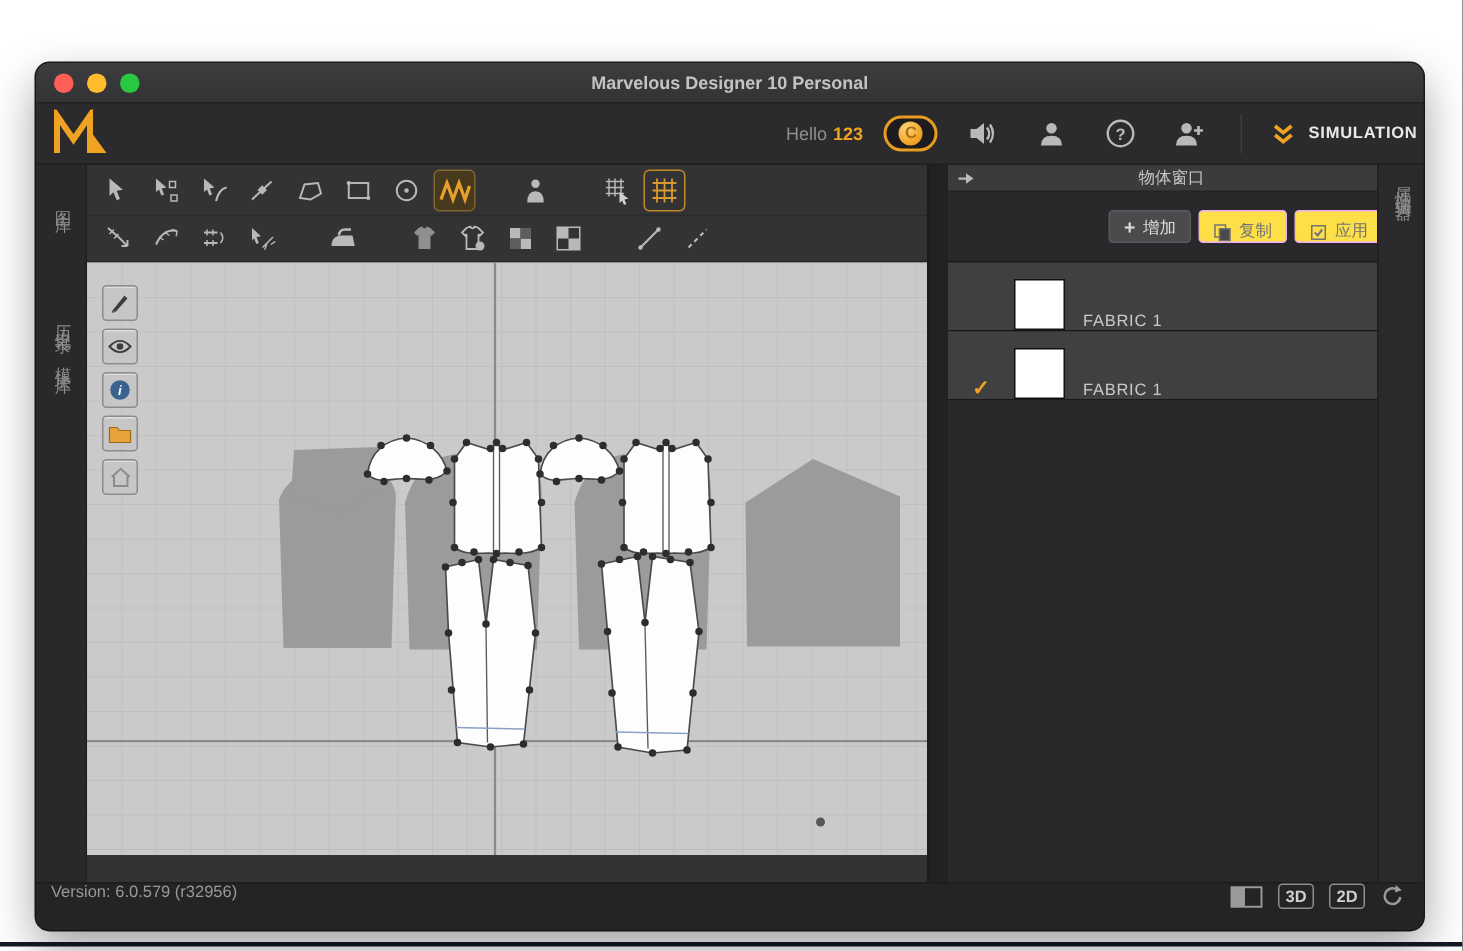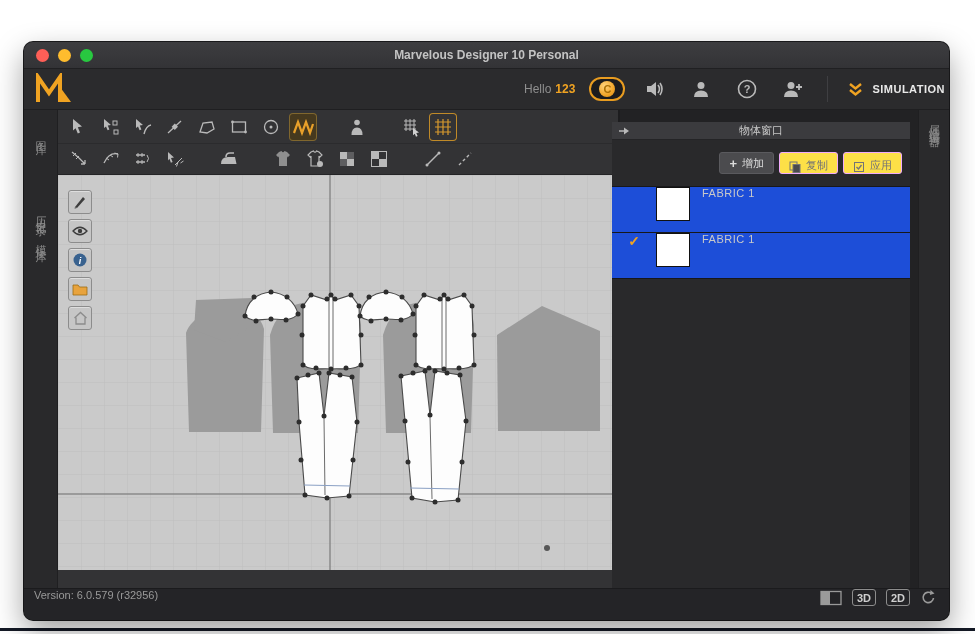--- a/index.html
+++ b/index.html
@@ -68,34 +68,34 @@
 
   .canvas-wrap { position:relative; width:560px; height:395px; background:#cacaca; }
   .canvas-tools { position:absolute; left:10px; top:15px; display:flex; flex-direction:column; gap:5px; }
   .ctool { width:24px; height:24px; background:#c6c6c6; border:1px solid #8c8c8c; border-radius:3px;
            display:flex; align-items:center; justify-content:center; box-shadow:inset 0 1px 0 #dedede; }
 
   
   .vdivider { position:absolute; left:594px; top:0; width:2px; height:478px; background:#1d1d1f; }
 
   
-  .object-panel { position:absolute; left:588px; top:0; width:298px; height:478px; background:#29292b;margin-top:12px; }
+  .object-panel { position:absolute; left:608px; top:0; width:298px; height:478px; background:#29292b; }
   .tabs { display:flex; height:22px; background:#2f2f31; border-bottom:1px solid #1d1d1f; }
   .tab { width:44px; display:flex; align-items:center; justify-content:center; font-size:11px;
          color:#a9a9a9; background:#3a3a3d; border-right:1px solid #262628; }
   .tab.active { background:#242426; color:#eaeaea; }
   .actions { display:flex; justify-content:flex-end; gap:5px; padding:12px 8px 0 0; }
   .abtn { height:22px; padding:0 9px; display:flex; align-items:center; gap:5px; border-radius:3px;
           font-size:11px; }
   .abtn.enabled { background:#4b4b4e; color:#dcdcdc; border:1px solid #5a5a5e; }
   .abtn.disabled { background:#fde047; color:#737376; border:1px solid #f0abfc;align-items:flex-end; }
   .plus { font-size:13px; font-weight:bold; line-height:1; }
 
   .fabric-list { margin-top:12px; border-top:1px solid #18181a; }
-  .fabric-row { height:46px; display:flex; align-items:flex-start; background:#1d4ed8; border-bottom:1px solid #18181a; }
+  .fabric-row { height:46px; display:flex; align-items:flex-end; background:#404040; border-bottom:1px solid #18181a; }
   .check-cell { width:44px; display:flex; align-items:center; justify-content:center;
                 color:#f0a322; font-size:14px; font-weight:bold; }
   .swatch { width:34px; height:34px; background:#ffffff; border:1px solid #111; }
   .fabric-name { margin-left:12px; font-size:11px; color:#c9c9c9; letter-spacing:.5px; }
 
   
   .right-rail { position:absolute; left:894px; top:0; width:31px; height:478px; background:#2a2a2c;
                 border-left:1px solid #1f1f21; display:flex; justify-content:center; }
   .right-rail .rail-label { margin-top:6px; }
 

